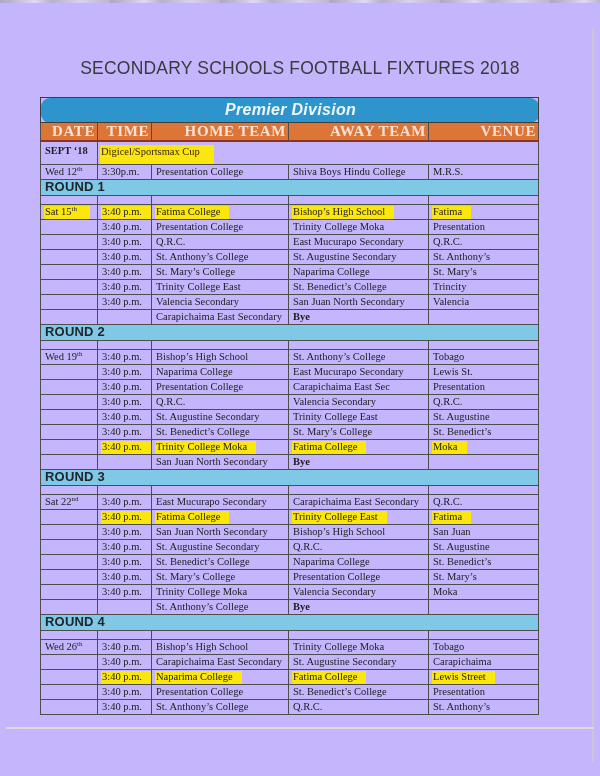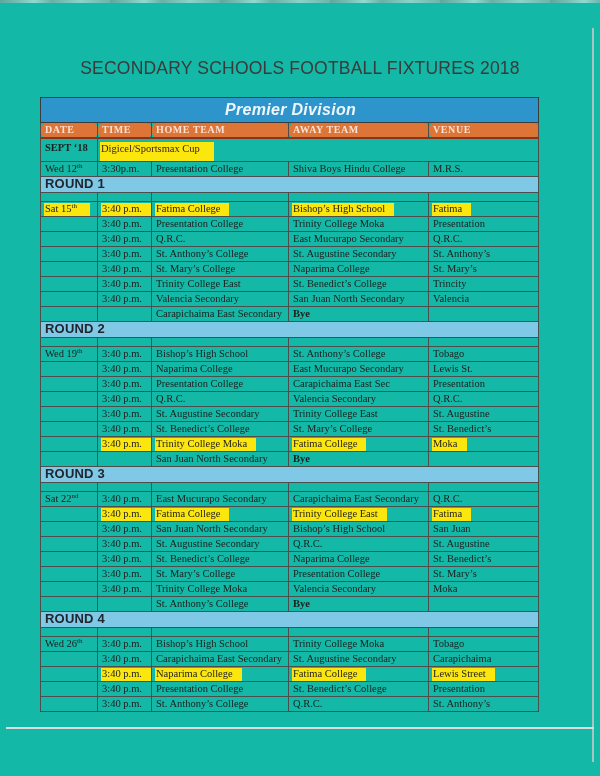--- a/index.html
+++ b/index.html
@@ -1,19 +1,19 @@
 <!DOCTYPE html>
 <html><head>
 <meta charset="utf-8">
 <style>
   html,body{margin:0;padding:0;background:#e9e9e9;}
   .page{
     position:relative;
     width:600px;height:776px;
-    background:#14b8a6;
+    background:#c4b5fd;
     overflow:hidden;
     font-family:"Liberation Serif","DejaVu Serif",serif;
   }
   
   .top-strip{
     position:absolute;top:0;left:0;width:600px;height:3px;
     background:repeating-linear-gradient(90deg,
       #9a9a9a 0px,#c4c4c4 18px,#f6f6f6 34px,#ababab 52px,#e9e9e9 80px,#b3b3b3 110px);
     opacity:.55;
   }
@@ -46,28 +46,28 @@
     white-space:nowrap;overflow:hidden;
     vertical-align:middle;
   }
   tr.division-row td{
     background:#2E94CC;
     border-color:#3c3c3c;
     height:24px;text-align:center;
     font-family:"Liberation Sans","DejaVu Sans",sans-serif;
     font-style:italic;font-weight:600;font-size:16px;color:#EDF6FB;
     letter-spacing:.3px;
+    border-radius:9px;
   }
   tr.header-row td{
     background:#DC7536;
-    height:14px;text-align:left;
-    font-weight:bold;font-size:10px;color:#F9E2D8;
+    height:14px;text-align:right;
+    font-weight:bold;font-size:15px;color:#F9E2D8;
     letter-spacing:.6px;
     border-bottom:2px solid #8a3420;
-    border-radius:6px;
   }
   tr.cup-row td{height:19px;vertical-align:top;padding-top:3px;}
   .cup-hl{
     display:inline-block;
     background:#FBE60E;
     color:#3a2518;
     padding:1px 14px 6px 1px;
     margin-left:-2px;
   }
   tr.band-row td{

